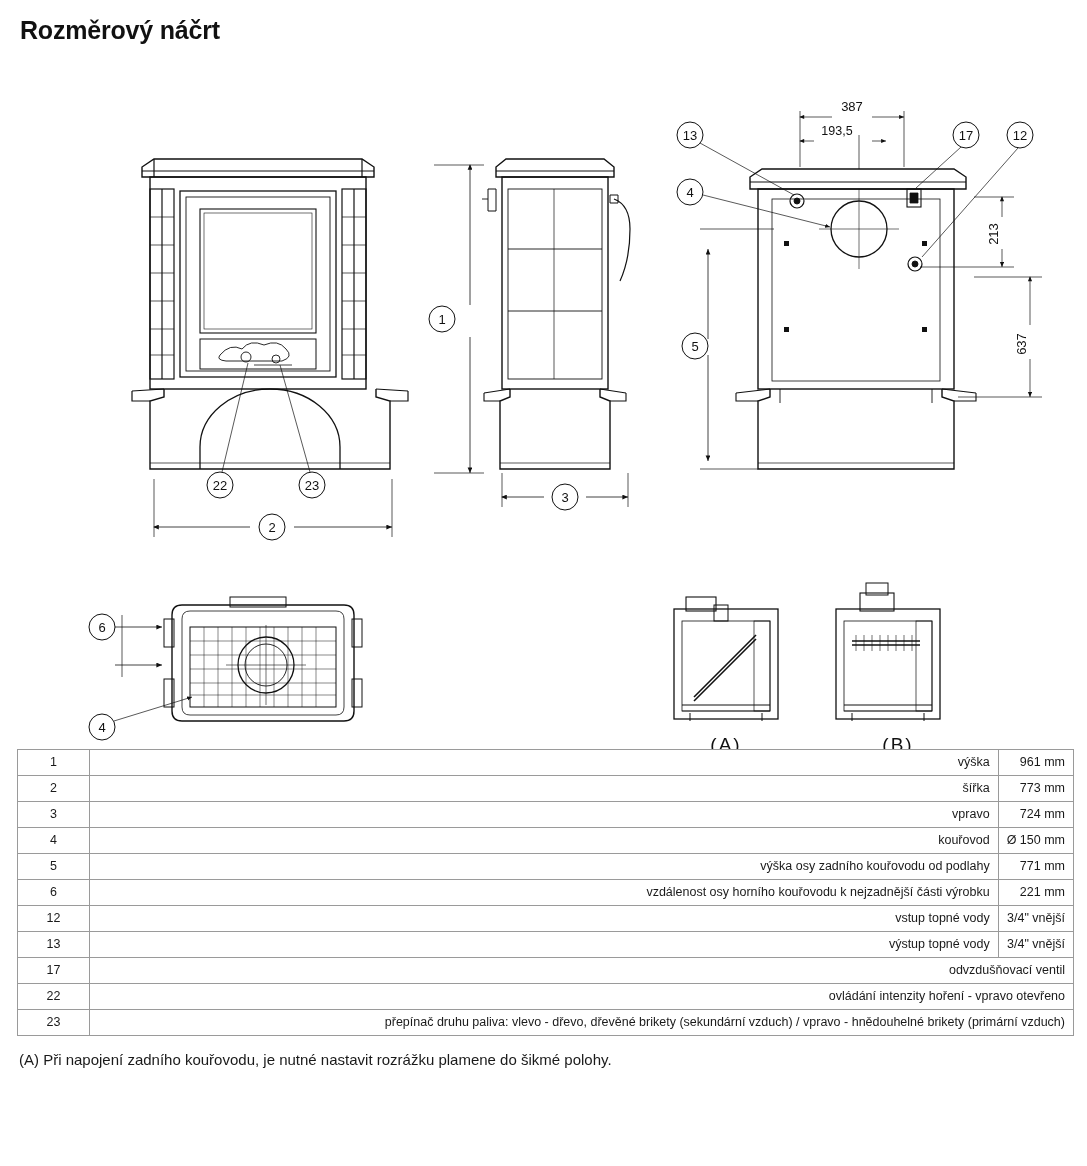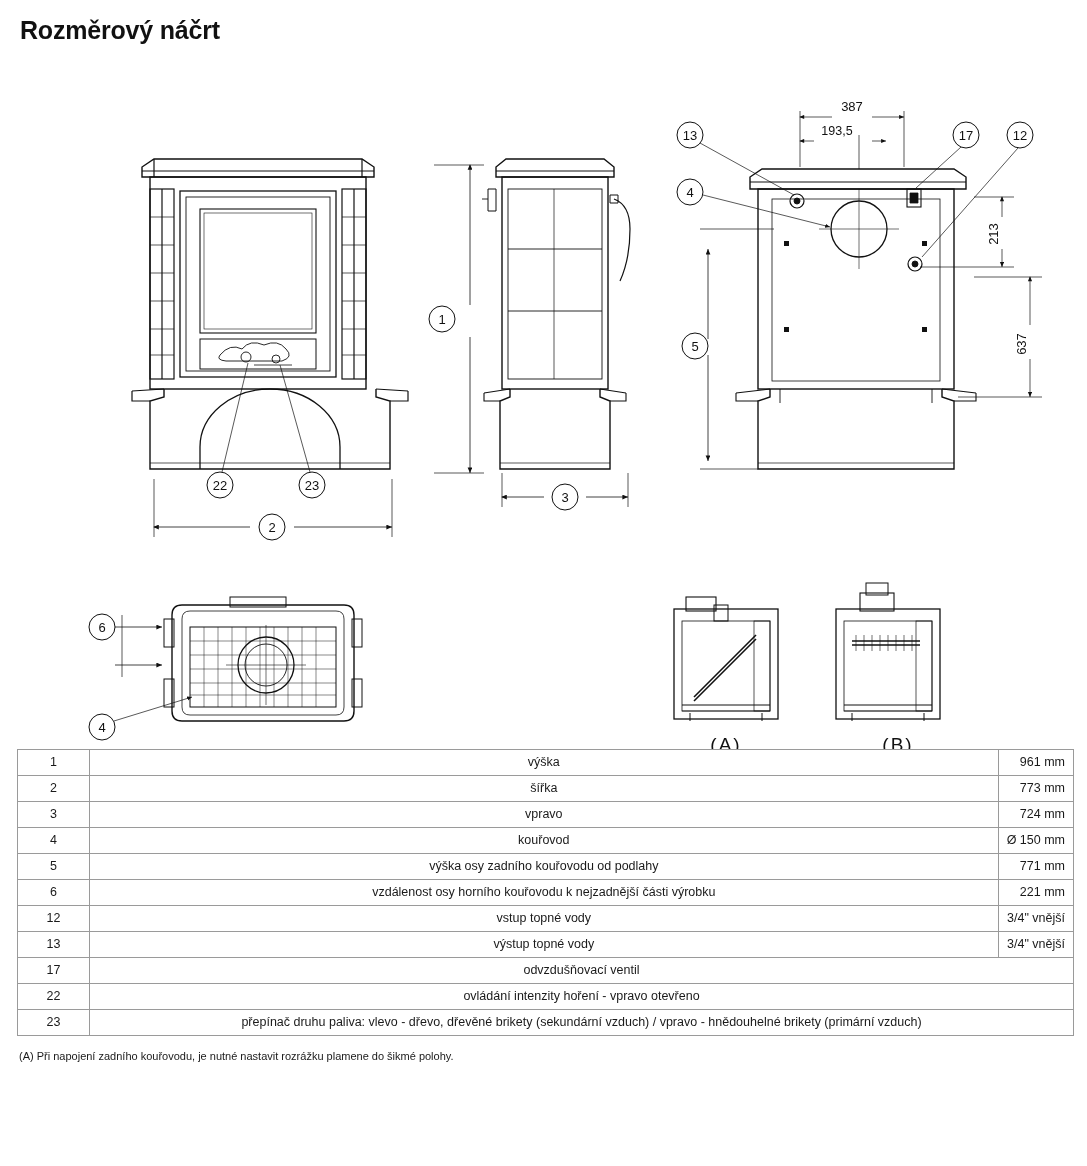--- a/index.html
+++ b/index.html
@@ -49,32 +49,32 @@
     border: 1px solid #9a9a9a;
     padding: 4px 8px 5px 8px;
     height: 26px;
     vertical-align: middle;
   }
   td.c-id {
     width: 72px;
     text-align: center;
   }
   td.c-desc {
-    text-align: center;
+    text-align: right;
   }
   td.c-val {
     text-align: right;
     white-space: nowrap;
     width: 1px;
     padding-right: 10px;
   }
   .notes {
     margin-top: 12px;
     margin-left: 5px;
-    font-size: 11px;
+    font-size: 15px;
     line-height: 1.55;
   }
   .note-line { white-space: nowrap; }
 </style>
 </head>
 <body>
 
 <div class="page">
 
   <h1 class="section-title">Rozměrový náčrt</h1>

